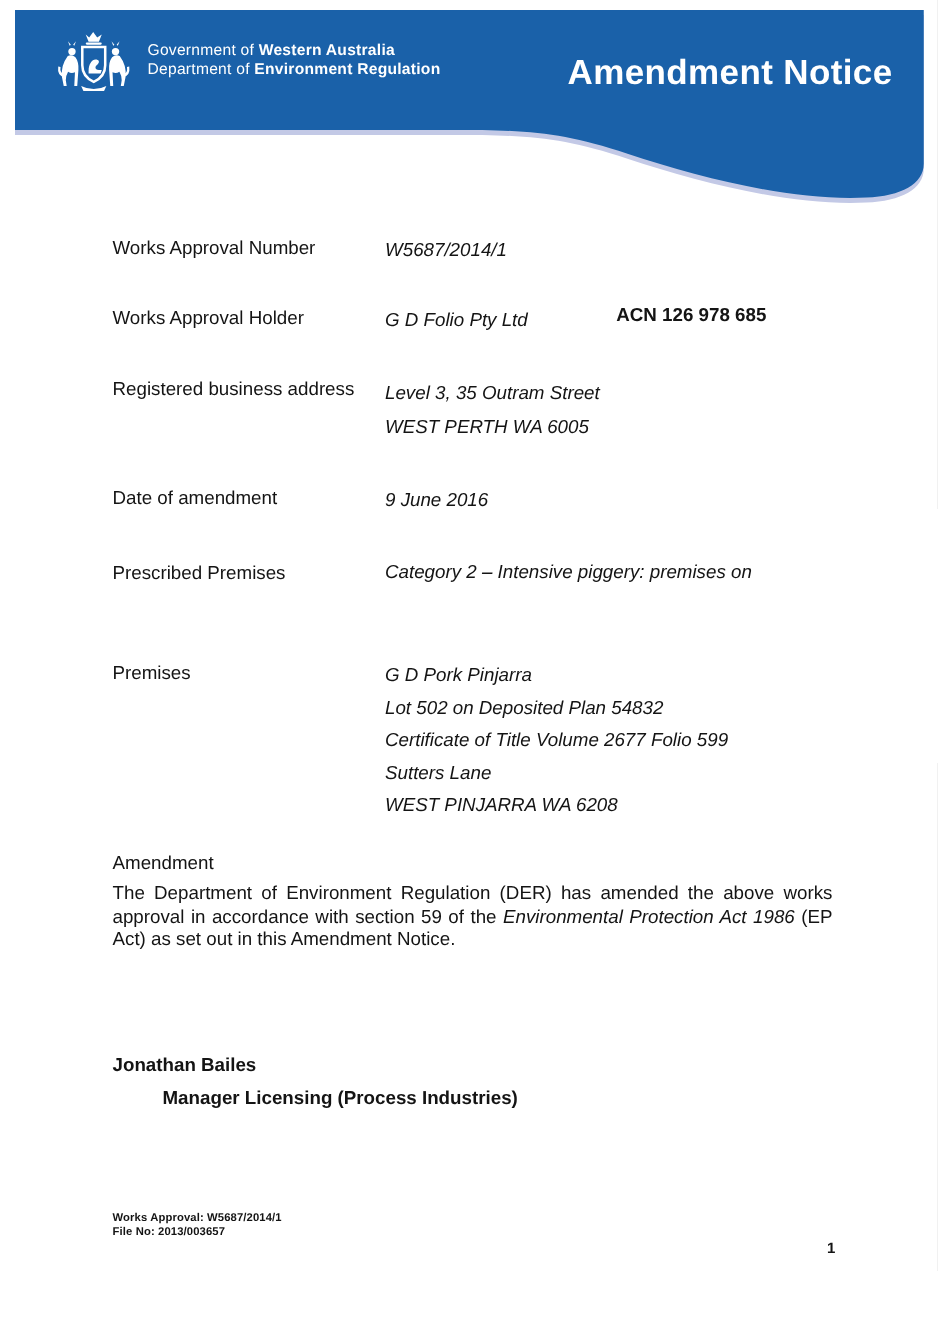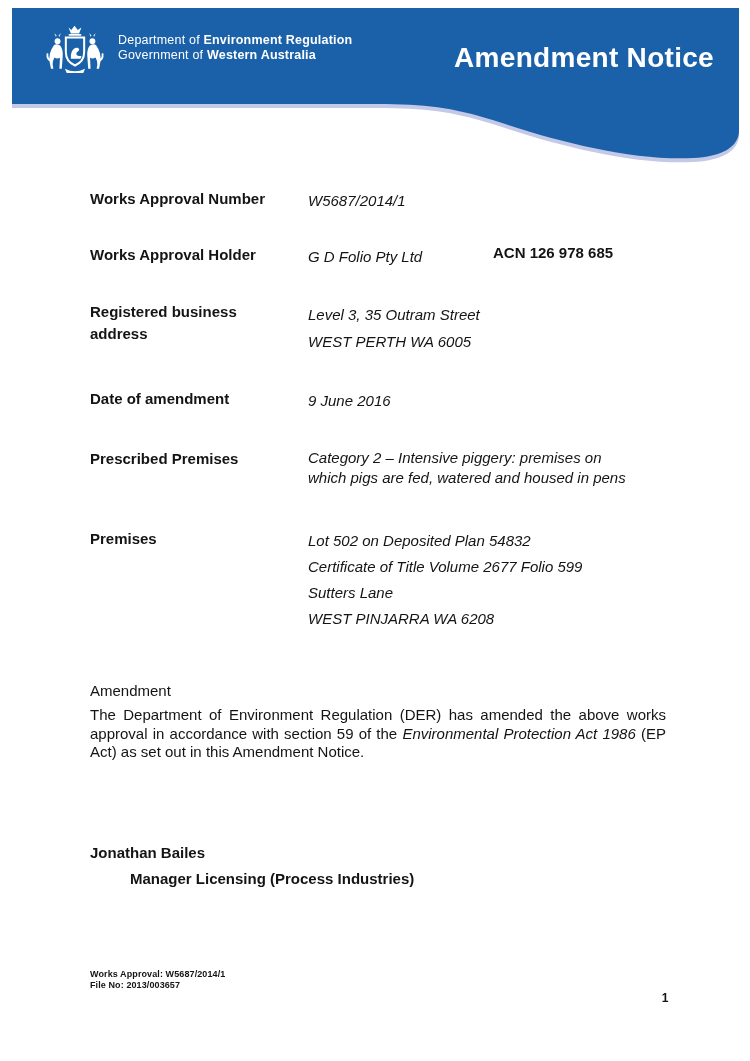--- a/index.html
+++ b/index.html
@@ -24,21 +24,21 @@
   .doc-title{
     position:absolute;right:36px;top:42px;
     color:var(--header-text,#fff);
     font-size:28px;font-weight:bold;letter-spacing:.3px;
     margin:0;
   }
   
   .row{position:absolute;left:90px;width:575px;}
   .row .lbl{
     position:absolute;left:0;top:0;width:205px;
-    font-weight:bold;font-size:15px;line-height:22px;
+    font-weight:normal;font-size:15px;line-height:22px;
   }
   .row .vals{position:absolute;left:218px;top:0;font-size:15px;}
   .vals div{white-space:nowrap;font-style:italic;}
   .lh26 div{line-height:26px;}
   .lh27 div{line-height:27px;}
   .lh20 div{line-height:20px;}
   .acn{
     position:absolute;left:403px;top:0;
     font-size:15px;font-weight:bold;white-space:nowrap;
   }
@@ -100,22 +100,22 @@
 
       <path d="M26,14 h20 v16 q0,10 -10,14.5 q-10,-4.5 -10,-14.5 z" fill="none" stroke="#ffffff" stroke-width="2.2"></path>
 
       <path d="M31.5,35 c0,-6 3,-10 6,-10 c3,0 4,2 2,4 c-1,1 -2,1.2 -2,3 c0,1.2 1,2 3,2 h2.5 l-1,3.2 h-10.5 z"></path>
 
       <path d="M25,48 q11,5.5 22,0 l-2,4.5 h-18 z"></path>
     </g>
   </svg>
 
   <div class="gov-text">
+    <div><span>Government of </span><b>Western Australia</b></div>
     <div><span>Department of </span><b>Environment Regulation</b></div>
-    <div><span>Government of </span><b>Western Australia</b></div>
   </div>
 
   <h1 class="doc-title">Amendment Notice</h1>
 
   <div class="row" style="top:188px">
     <div class="lbl">Works Approval Number</div>
     <div class="vals lh26">
         <div>W5687/2014/1</div>
       </div>
   </div>
@@ -140,27 +140,27 @@
     <div class="lbl">Date of amendment</div>
     <div class="vals lh26">
         <div>9 June 2016</div>
       </div>
   </div>
 
   <div class="row" style="top:448px">
     <div class="lbl">Prescribed Premises</div>
     <div class="vals lh20">
       <div>Category 2 – Intensive piggery: premises on</div>
-      <div>which pigs are fed, watered and housed in pens</div>
     </div>
   </div>
 
   <div class="row" style="top:528px">
     <div class="lbl">Premises</div>
     <div class="vals lh26">
+      <div>G D Pork Pinjarra</div>
       <div>Lot 502 on Deposited Plan 54832</div>
       <div>Certificate of Title Volume 2677 Folio 599</div>
       <div>Sutters Lane</div>
       <div>WEST PINJARRA WA 6208</div>
     </div>
   </div>
 
   <h2 class="amendment-heading">Amendment</h2>
   <p class="amendment-body"><span>The Department of Environment Regulation (DER) has amended the above works approval in accordance with section 59 of the </span><span class="it">Environmental Protection Act 1986</span><span> (EP Act) as set out in this Amendment Notice.</span></p>
 

